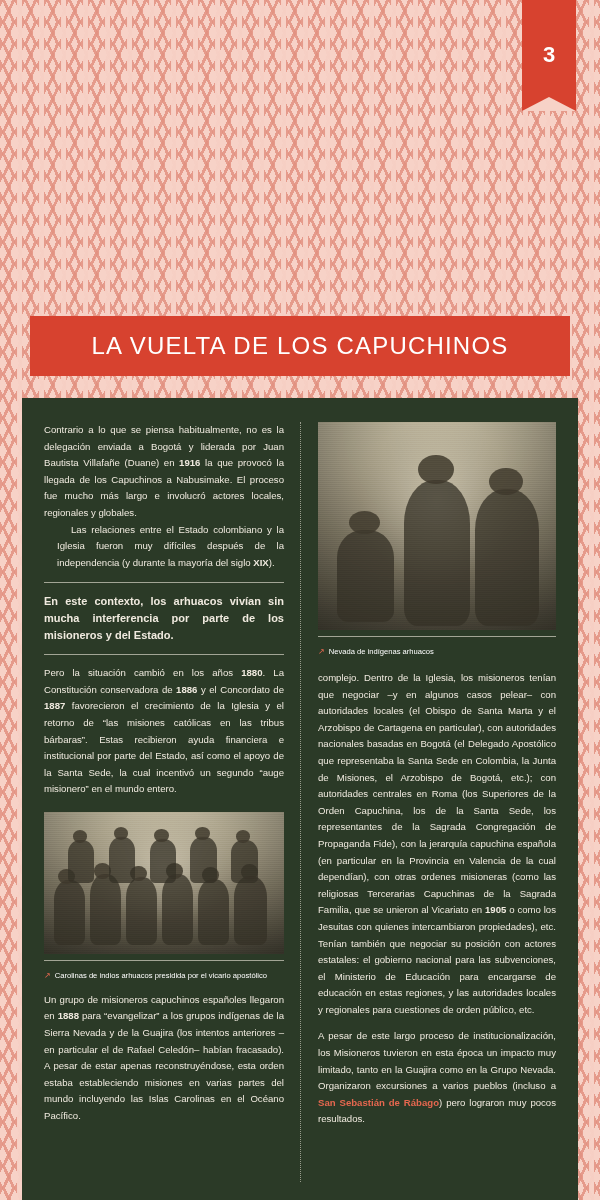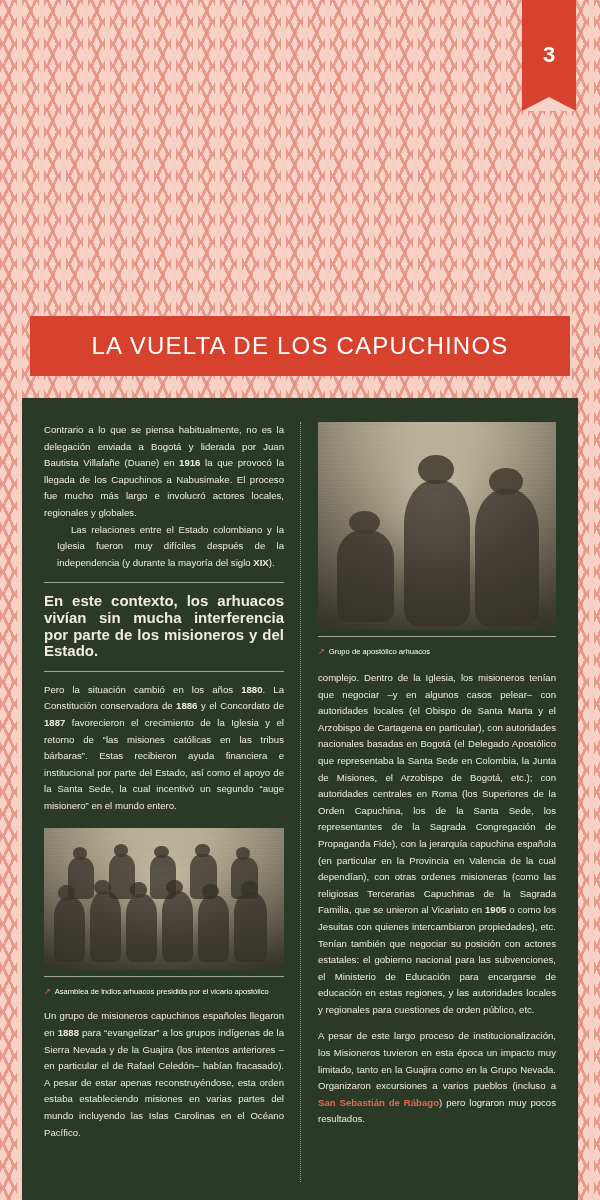--- a/index.html
+++ b/index.html
@@ -145,21 +145,21 @@
   p + p { text-indent: 14px; margin-left: 13px; }
 
   .rule {
     border: none;
     border-top: 1px solid rgba(242,236,224,0.6);
     margin: 11px 0 10px 0;
   }
 
   .lede {
     font-weight: bold;
-    font-size: 15px;
+    font-size: 11px;
     line-height: 16.6px;
     text-align: justify;
   }
 
   b, strong { font-weight: bold; }
   .accent { color: #e5674f; font-weight: bold; }
 
   
   figure {
     margin: 0 0 0 0;
@@ -283,21 +283,21 @@
             <div class="fg" style="left:61%; top:18%; width:11%; height:32%;"></div>
             <div class="fg head" style="left:63%; top:11%; width:6%;  height:9%;"></div>
             <div class="fg" style="left:78%; top:20%; width:11%; height:30%;"></div>
             <div class="fg head" style="left:80%; top:13%; width:6%;  height:9%;"></div>
           </div>
           <div class="grain"></div>
         </div>
         <hr class="cap-rule">
         <figcaption>
           <span class="cap-arrow">↗</span>
-          <span>Asamblea de indios arhuacos presidida por el vicario apostólico</span>
+          <span>Carolinas de indios arhuacos presidida por el vicario apostólico</span>
         </figcaption>
       </figure>
 
       <div class="sp-10"></div>
 
       <p>Un grupo de misioneros capuchinos españoles llegaron en <b>1888</b> para “evangelizar” a los grupos indígenas de la Sierra Nevada y de la Guajira (los intentos anteriores –en particular el de Rafael Celedón– habían fracasado). A pesar de estar apenas reconstruyéndose, esta orden estaba estableciendo misiones en varias partes del mundo incluyendo las Islas Carolinas en el Océano Pacífico.</p>
     </div>
 
     <div class="col col-right">
       <figure>
@@ -308,21 +308,21 @@
             <div class="fg" style="left:36%; top:28%; width:28%; height:70%;"></div>
             <div class="fg head" style="left:42%; top:16%; width:15%; height:14%;"></div>
             <div class="fg" style="left:66%; top:32%; width:27%; height:66%;"></div>
             <div class="fg head" style="left:72%; top:22%; width:14%; height:13%;"></div>
           </div>
           <div class="grain"></div>
         </div>
         <hr class="cap-rule">
         <figcaption>
           <span class="cap-arrow">↗</span>
-          <span>Grupo de apostólico arhuacos</span>
+          <span>Nevada de indígenas arhuacos</span>
         </figcaption>
       </figure>
 
       <div class="sp-12"></div>
 
       <p>complejo. Dentro de la Iglesia, los misioneros tenían que negociar –y en algunos casos pelear– con autoridades locales (el Obispo de Santa Marta y el Arzobispo de Cartagena en particular), con autoridades nacionales basadas en Bogotá (el Delegado Apostólico que representaba la Santa Sede en Colombia, la Junta de Misiones, el Arzobispo de Bogotá, etc.); con autoridades centrales en Roma (los Superiores de la Orden Capuchina, los de la Santa Sede, los representantes de la Sagrada Congregación de Propaganda Fide), con la jerarquía capuchina española (en particular en la Provincia en Valencia de la cual dependían), con otras ordenes misioneras (como las religiosas Tercerarias Capuchinas de la Sagrada Familia, que se unieron al Vicariato en <b>1905</b> o como los Jesuitas con quienes intercambiaron propiedades), etc. Tenían también que negociar su posición con actores estatales: el gobierno nacional para las subvenciones, el Ministerio de Educación para encargarse de educación en estas regiones, y las autoridades locales y regionales para cuestiones de orden público, etc.</p>
 
       <div class="sp-10"></div>
 
       <p>

